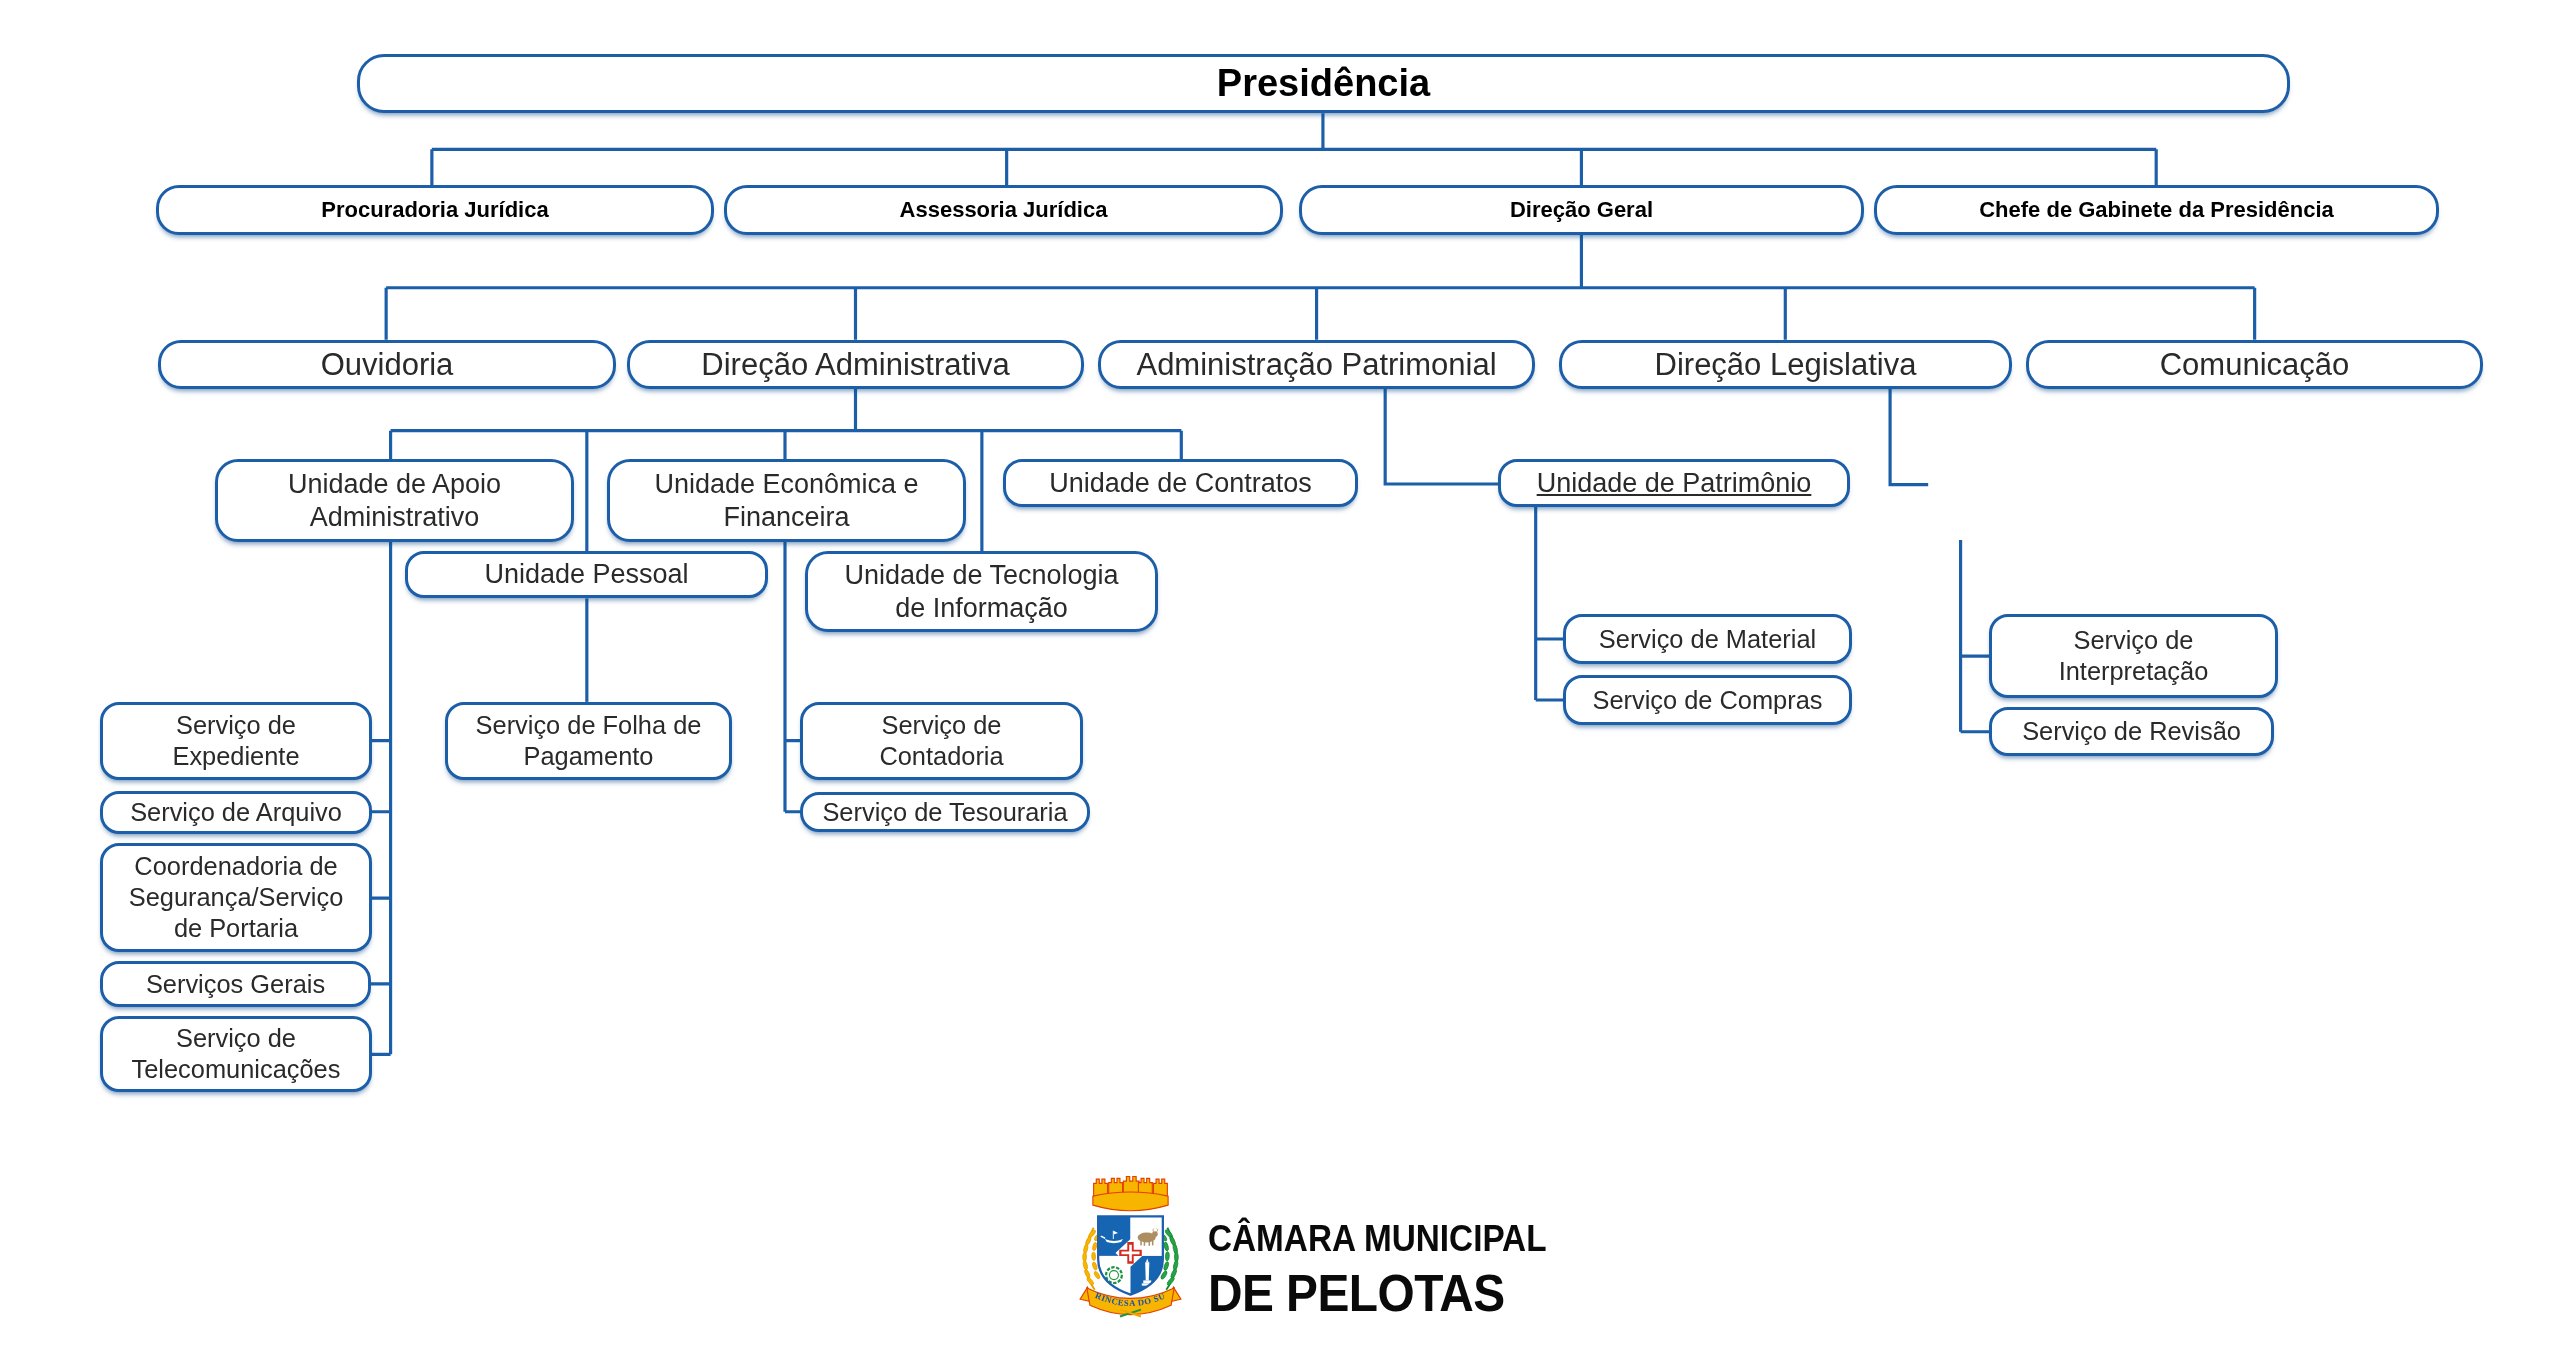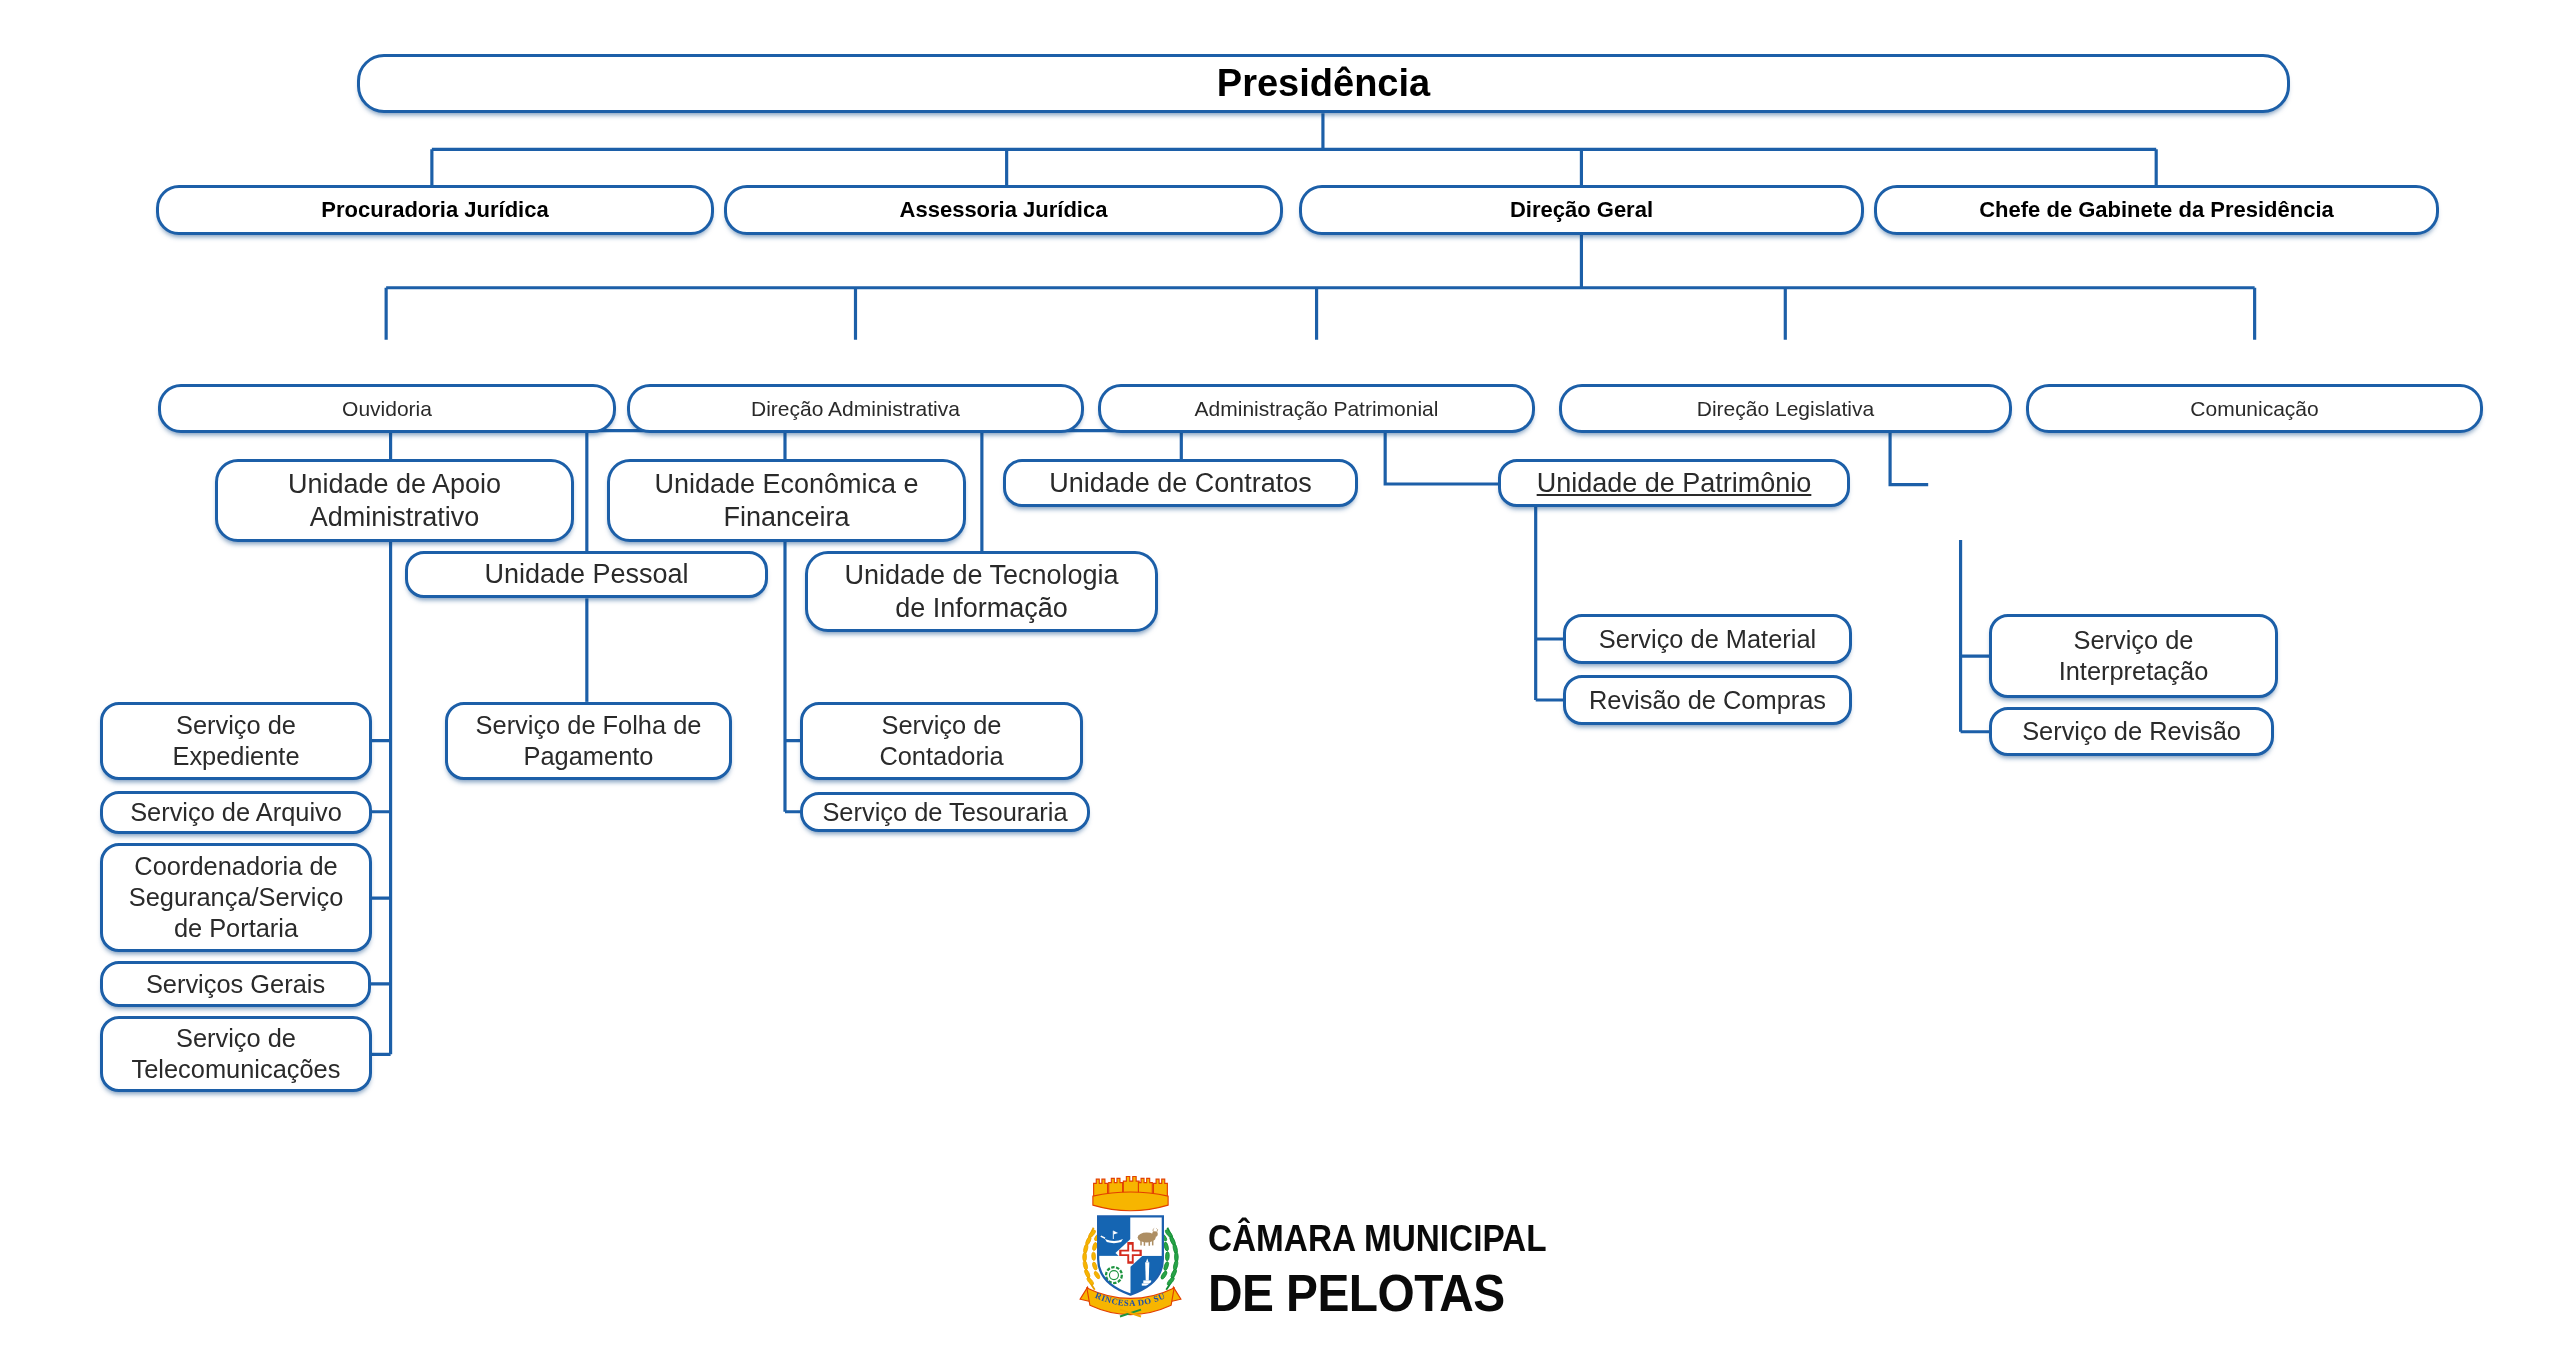--- a/index.html
+++ b/index.html
@@ -9,21 +9,21 @@
 
   .wires{position:absolute;left:0;top:0;width:2576px;height:1372px;}
 
   .box{position:absolute;box-sizing:border-box;background:#ffffff;
        border:3.8px solid #1c5fa8;border-radius:23px;
        display:flex;align-items:center;justify-content:center;
        text-align:center;color:#2a2a2a;line-height:1.22;padding:0 18px;
        box-shadow:0 4.4px 5.1px -2.5px rgba(16,73,135,.55);}
   .lv1{font-size:38px;font-weight:700;color:#000;border-radius:27px;}
   .lv2{font-size:22px;font-weight:700;color:#000;white-space:nowrap;}
-  .lv3{font-size:21px;white-space:nowrap;margin-top:44px;}
+  .lv3{font-size:31px;white-space:nowrap;}
   .lv4{font-size:27px;}
   .lv5{font-size:25.4px;}
   .nowrap{white-space:nowrap;}
   .sm{border-radius:19px;}
 
   .logo{position:absolute;left:1074px;top:1160px;width:483px;height:165px;}
   .crest{position:absolute;left:0;top:0;width:113px;height:158px;}
   .logo-text{position:absolute;left:134px;top:58px;color:#0a0a0a;}
   .logo-line1{font-size:37px;font-weight:700;transform:scaleX(.9);
               transform-origin:left top;white-space:nowrap;letter-spacing:0;}
@@ -82,21 +82,21 @@
   <div class="box lv5 nowrap sm" style="left:100px;top:791px;width:272px;height:43px;padding:0 6.4px;">Serviço de Arquivo</div>
   <div class="box lv5 sm" style="left:100px;top:843px;width:272px;height:109px;padding:0 19px;">Coordenadoria de Segurança/Serviço de Portaria</div>
   <div class="box lv5 nowrap sm" style="left:100px;top:961px;width:271px;height:46px;">Serviços Gerais</div>
   <div class="box lv5 sm" style="left:100px;top:1016px;width:272px;height:76px;padding:0 10px;">Serviço de Telecomunicações</div>
 
   <div class="box lv5 sm" style="left:445px;top:702px;width:287px;height:78px;padding:0 19px;">Serviço de Folha de Pagamento</div>
   <div class="box lv5 sm" style="left:800px;top:702px;width:283px;height:78px;padding:0 19px;">Serviço de Contadoria</div>
   <div class="box lv5 nowrap sm" style="left:800px;top:792px;width:290px;height:40px;padding:0 5.1px;">Serviço de Tesouraria</div>
 
   <div class="box lv5 nowrap sm" style="left:1563px;top:614px;width:289px;height:50px;">Serviço de Material</div>
-  <div class="box lv5 nowrap sm" style="left:1563px;top:675px;width:289px;height:50px;">Revisão de Compras</div>
+  <div class="box lv5 nowrap sm" style="left:1563px;top:675px;width:289px;height:50px;">Serviço de Compras</div>
 
   <div class="box lv5 sm" style="left:1989px;top:614px;width:289px;height:84px;padding:0 4px;">Serviço de Interpretação</div>
   <div class="box lv5 nowrap sm" style="left:1989px;top:707px;width:285px;height:49px;">Serviço de Revisão</div>
 
   <div class="logo">
     <svg class="crest" viewBox="0 0 300 420">
 
       <g fill="#f7b500" stroke="#e8a000" stroke-width="2">
         <path d="M55,345 C22,300 20,235 52,180" fill="none" stroke-width="5"></path>
         <ellipse cx="48" cy="196" rx="12" ry="5" transform="rotate(-50 48 196)"></ellipse>

